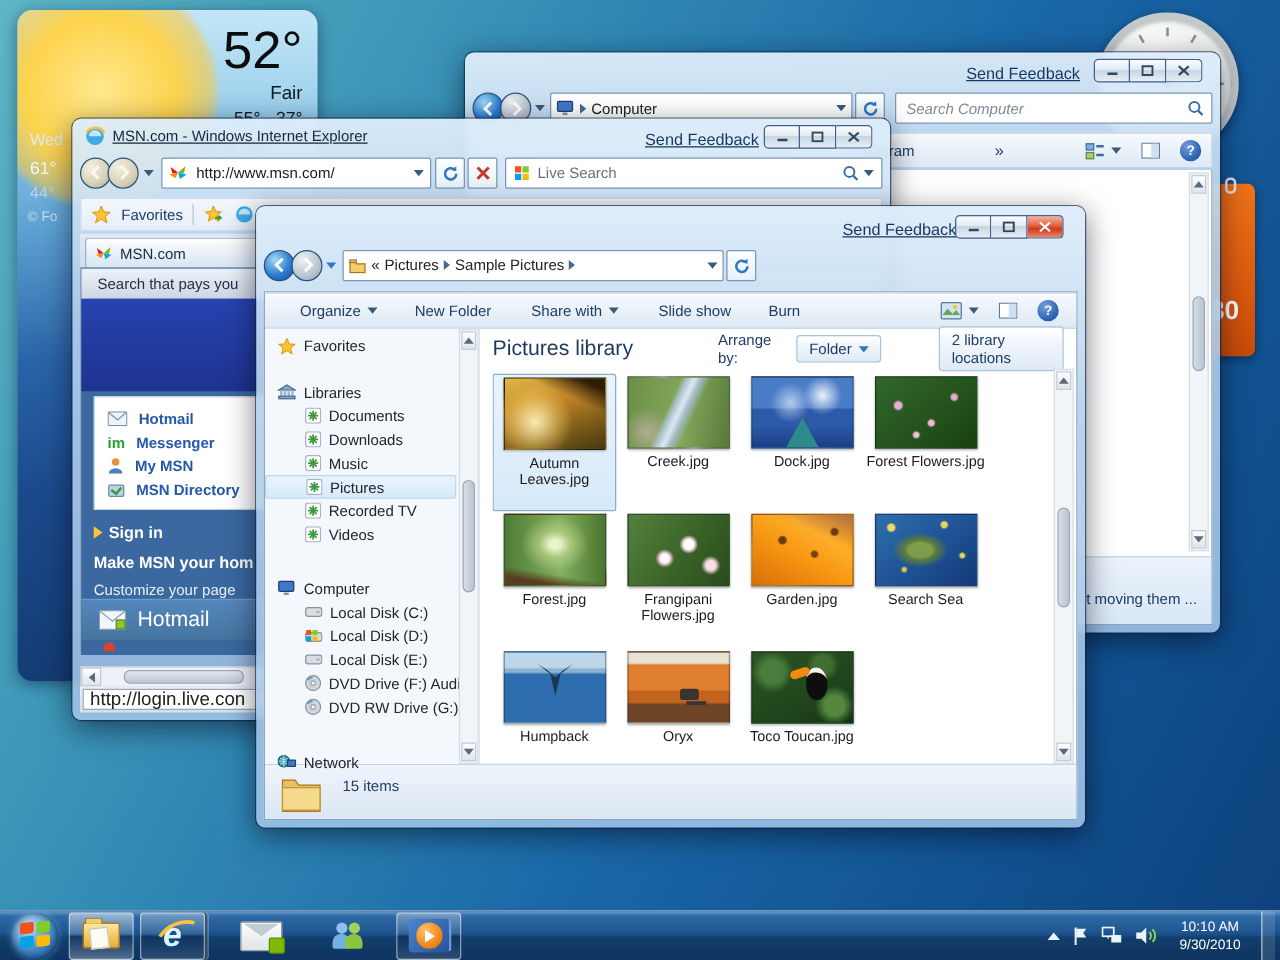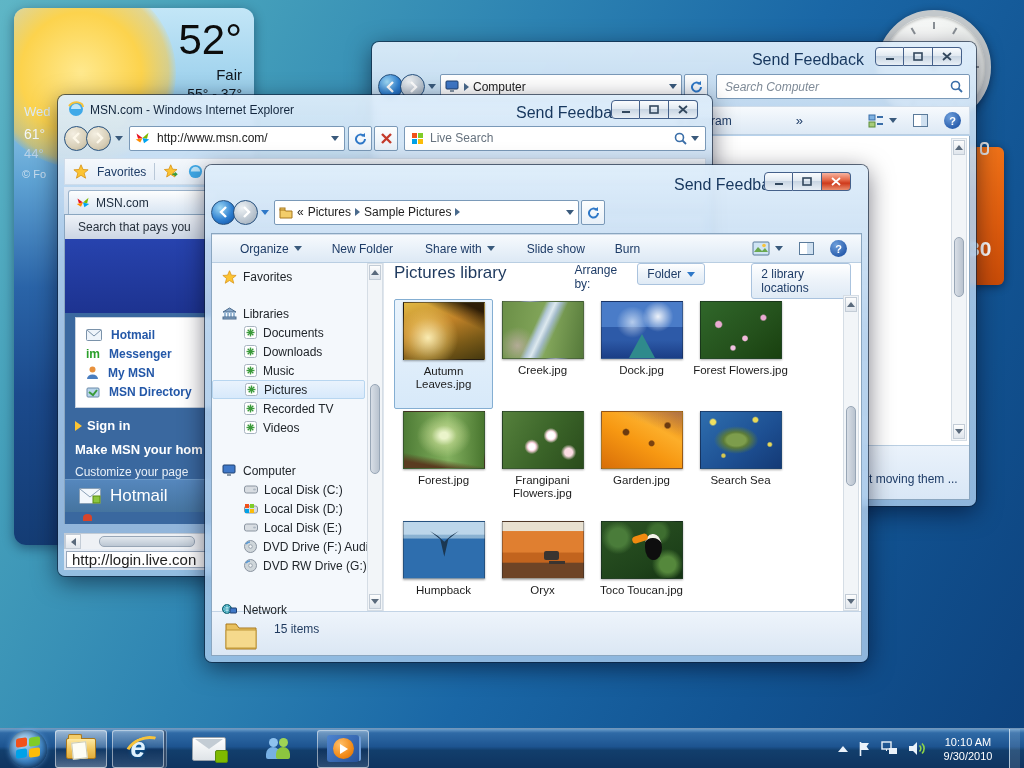--- a/index.html
+++ b/index.html
@@ -5,21 +5,21 @@
   html,body{margin:0;padding:0;background:#222;}
   *{box-sizing:border-box;font-family:"Liberation Sans",sans-serif;}
   #stage{position:relative;width:1024px;height:768px;overflow:hidden;
     background:linear-gradient(118deg,#5fb6c6 0%,#46a1bb 16%,#2d83b2 38%,#1a67a6 58%,#125493 78%,#0d417c 100%);}
 
   
   .win{position:absolute;border-radius:7px;
     box-shadow:0 0 0 1px rgba(12,32,60,.65),0 6px 24px rgba(0,0,20,.55);
     background:linear-gradient(180deg,rgba(222,237,250,.95),rgba(178,207,236,.9) 34%,rgba(160,196,231,.88));
     backdrop-filter:blur(2px);-webkit-backdrop-filter:blur(2px);}
-  .sendfb{font-size:16px;color:#17375e;cursor:pointer;}
+  .sendfb{font-size:13px;color:#17375e;text-decoration:underline;cursor:pointer;}
   .caps{position:absolute;display:flex;}
   .cap{width:29px;height:19px;border:1px solid #44608a;border-left-width:0;
     background:linear-gradient(#fafcfe,#e2eaf2 45%,#c6d3e1 46%,#e8eff6);
     display:flex;align-items:center;justify-content:center;}
   .cap.first{border-left-width:1px;border-radius:4px 0 0 4px;}
   .cap.last{border-radius:0 4px 4px 0;}
   .cap.red{background:linear-gradient(#f7b3a0,#e56a4b 40%,#ce3a1c 60%,#ea8c6d);}
   .cap svg{display:block;}
 
   .abar{position:absolute;left:6px;right:6px;display:flex;align-items:center;}
@@ -89,21 +89,21 @@
   #wcomp .caps{right:14px;top:5px;}
   #wcomp .abar{top:31px;height:27px;}
   #wcomp .client{position:absolute;left:6px;right:6px;top:94px;bottom:6px;background:#fff;border:1px solid #8aa6c0;border-top:none;}
   #wcomp .tbar{top:64px;}
   #wcomp .dpane{position:absolute;left:0;right:0;bottom:0;height:54px;background:linear-gradient(#eaf2fb,#d9e7f6);
     border-top:1px solid #b9cee2;font-size:12px;color:#1e3c67;}
   #wcomp .dpane span{position:absolute;left:490px;top:26px;}
 
   
   #wie{left:58px;top:95px;width:654px;height:481px;z-index:3;}
-  #wie .titlerow{position:absolute;left:10px;top:6px;display:flex;align-items:flex-end;gap:6px;font-size:12px;color:#14273e;}
+  #wie .titlerow{position:absolute;left:10px;top:6px;display:flex;align-items:center;gap:6px;font-size:12px;color:#14273e;text-decoration:underline;}
   #wie .sendfb{position:absolute;left:458px;top:9px;}
   #wie .caps{left:553px;top:5px;}
   #wie .abar{top:29px;height:28px;}
   #wie .addrfield{height:25px;background:#fff;border:1px solid #7a99b8;border-radius:2px;display:flex;align-items:center;padding:0 5px;gap:5px;}
   #wie .addrfield input{border:none;outline:none;background:transparent;font-size:12px;color:#1a1a1a;flex:1;min-width:0;}
   .sqbtn{width:24px;height:25px;border:1px solid #7a99b8;border-radius:2px;background:linear-gradient(#fdfefe,#e8f0f8);
     display:flex;align-items:center;justify-content:center;flex:none;}
   #wie .favbar{position:absolute;left:6px;right:6px;top:63px;height:27px;display:flex;align-items:center;gap:8px;
     background:linear-gradient(#f4f8fc,#e4edf7);border:1px solid #cfdcea;font-size:12px;color:#1e3c67;padding:0 8px;}
   #wie .tabrow{position:absolute;left:6px;right:6px;top:92px;height:27px;background:linear-gradient(#dfe9f4,#cfdded);
@@ -138,21 +138,21 @@
   #wpic .tbar{position:static;border-left:none;border-right:none;flex:none;}
   #wpic .main{flex:1;display:flex;min-height:0;position:relative;}
   #wpic .npane{width:172px;flex:none;background:#f4f8fc;border-right:1px solid #dfe6ee;padding-top:4px;position:relative;font-size:12px;color:#21262b;}
   .nrow{display:flex;align-items:center;gap:6px;height:19px;padding-left:10px;cursor:pointer;}
   .nrow.child{padding-left:32px;}
   .nrow.sel{background:linear-gradient(#eaf3fd,#d7e9fb);border:1px solid #b8d6f0;border-radius:2px;margin-right:18px;}
   .nspace{height:18px;}
   .nico{flex:none;display:block;}
   #wpic .nsb{right:0;top:0;bottom:0;}
   #wpic .content{flex:1;position:relative;min-width:0;}
-  #wpic .chead{height:32px;display:flex;align-items:flex-start;padding:0 10px;gap:10px;}
+  #wpic .chead{height:32px;display:flex;align-items:center;padding:0 10px;gap:10px;}
   #wpic .ctitle{font-size:17px;color:#1e395e;flex:none;}
   #wpic .arrlbl{font-size:12px;color:#1e3c67;margin-left:58px;}
   #wpic .grid{position:absolute;left:10px;right:20px;top:32px;bottom:0;overflow:hidden;
     display:grid;grid-template-columns:repeat(4,99px);grid-auto-rows:110px;padding-top:4px;}
   .cell{width:99px;text-align:center;padding-top:2px;}
   .cell .thumb{width:82px;height:58px;margin:0 auto;border:1px solid rgba(20,30,40,.35);box-shadow:0 1px 2px rgba(0,0,0,.35);position:relative;overflow:hidden;}
   .cell .lbl{font-size:11.5px;line-height:13px;color:#1c1c1c;margin-top:5px;}
   .cell.sel{background:linear-gradient(rgba(233,243,252,.95),rgba(213,232,249,.95));border:1px solid #84aed2;border-radius:2px;}
   #wpic .csb{right:2px;top:32px;bottom:0;}
   #wpic .statusbar{height:44px;flex:none;background:linear-gradient(#eef4fb,#dbe7f4);border-top:1px solid #c3d4e6;

